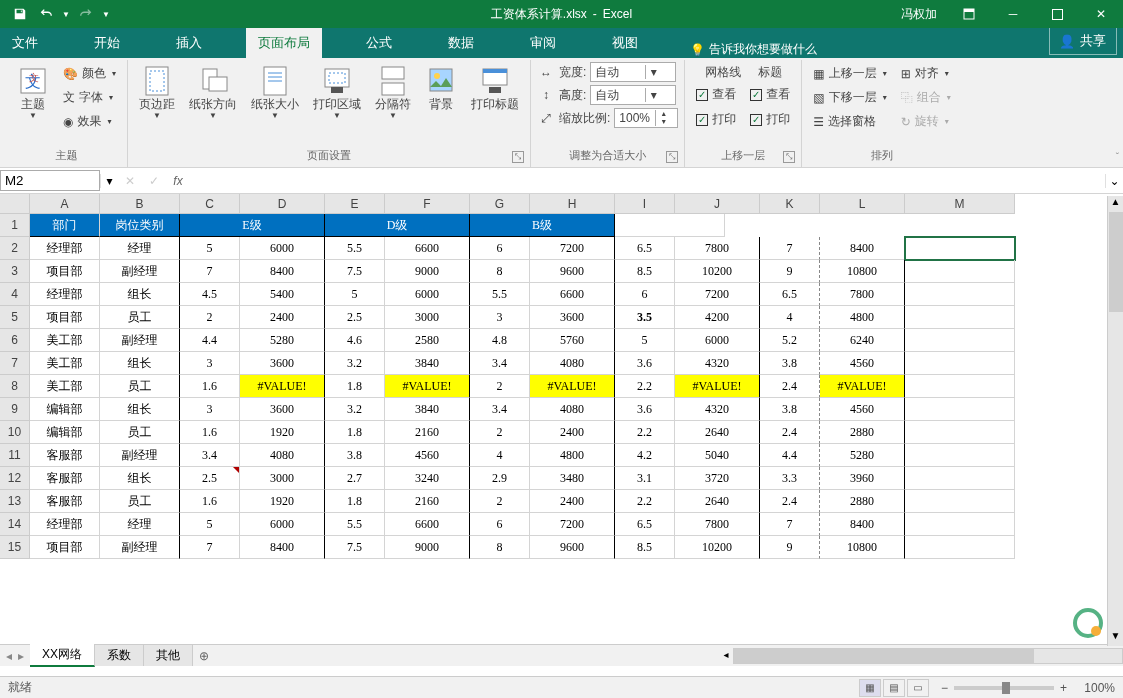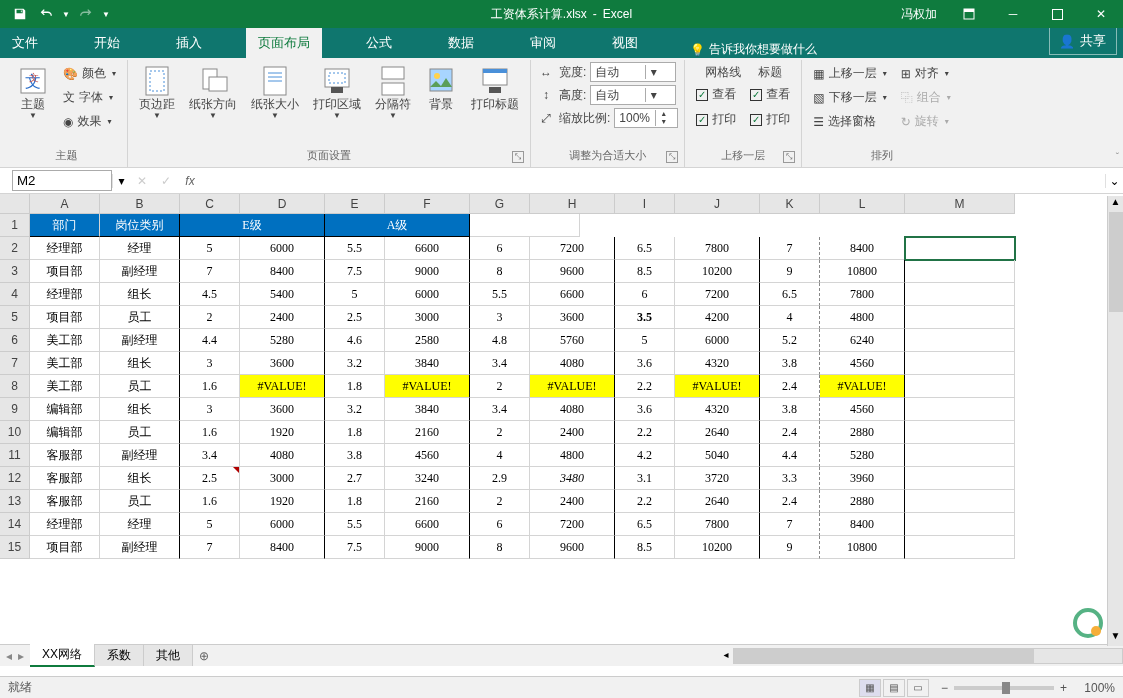--- a/index.html
+++ b/index.html
@@ -32,21 +32,21 @@
 .rbtn .rlbl { font-size: 12px; text-align: center; line-height: 14px; }
 .vstack { display: flex; flex-direction: column; gap: 1px; }
 .hitem { display: flex; align-items: center; gap: 4px; padding: 2px 4px; cursor: pointer; border: 1px solid transparent; white-space: nowrap; }
 .hitem.disabled { color: #aaa; }
 .combo { display: flex; align-items: center; border: 1px solid #ababab; background: #fff; height: 20px; font-size: 12px; }
 .combo .combo-val { padding: 0 4px; width: 54px; }
 .combo .combo-arrow { width: 16px; text-align: center; border-left: 1px solid #ababab; cursor: pointer; }
 .cbox { width: 12px; height: 12px; border: 1px solid #333; display: inline-flex; align-items: center; justify-content: center; font-size: 10px; color: #0f7b3e; }
 
 
-.fbar { display: flex; align-items: center; border-bottom: 1px solid #d4d4d4; height: 26px; font-size: 12px; padding: 2px 0 2px 12px; }
+.fbar { display: flex; align-items: center; border-bottom: 1px solid #d4d4d4; height: 26px; font-size: 12px; padding: 2px 0 2px 0; }
 .namebox { border: 1px solid #ababab; width: 100px; padding: 2px 4px; background: #fff; }
 .fbar .fbtn { width: 24px; height: 22px; display: flex; align-items: center; justify-content: center; color: #888; cursor: pointer; }
 .fbar .fx { font-style: italic; color: #666; }
 .fbar .formula-input { flex: 1; border: 1px solid transparent; padding: 2px 4px; }
 .fbar .drop { width: 18px; border-left: 1px solid #e0e0e0; text-align: center; cursor: pointer; }
 .fbar .expand { width: 18px; text-align: center; cursor: pointer; border-left: 1px solid #e0e0e0; }
 
 
 .grid-wrap { position: relative; height: 450px; overflow: hidden; }
 .corner { position: absolute; left: 0; top: 0; width: 30px; height: 20px; background: #e6e6e6; border-right: 1px solid #ccc; border-bottom: 1px solid #ccc; }
@@ -415,21 +415,22 @@
       <div class="rowhead">12</div>
       <div class="rowhead">13</div>
       <div class="rowhead">14</div>
       <div class="rowhead">15</div>
     </div>
   <div class="cells" id="cells">
       <div class="row">
         <div class="cell hdr thick-b" style="width: 70px;">部门</div>
         <div class="cell hdr thick-b thick-r" style="width: 80px;">岗位类别</div>
         <div class="cell hdr thick-b thick-r" style="width: 145px;">E级</div>
-        <div class="cell hdr thick-b thick-r" style="width: 145px;">A级</div>
+        <div class="cell hdr thick-b thick-r" style="width: 145px;">D级</div>
+        <div class="cell hdr thick-b thick-r" style="width: 145px;">B级</div>
         <div class="cell " style="width: 110px;"></div>
       </div>
       <div class="row">
         <div class="cell " style="width: 70px;">经理部</div>
         <div class="cell  thick-r" style="width: 80px;">经理</div>
         <div class="cell " style="width: 60px;">5</div>
         <div class="cell  thick-r" style="width: 85px;">6000</div>
         <div class="cell " style="width: 60px;">5.5</div>
         <div class="cell  thick-r" style="width: 85px;">6600</div>
         <div class="cell " style="width: 60px;">6</div>
@@ -576,21 +577,21 @@
         <div class="cell " style="width: 110px;"></div>
       </div>
       <div class="row">
         <div class="cell " style="width: 70px;">客服部</div>
         <div class="cell  thick-r" style="width: 80px;">组长</div>
         <div class="cell tri-marker" style="width: 60px;">2.5</div>
         <div class="cell  thick-r" style="width: 85px;">3000</div>
         <div class="cell " style="width: 60px;">2.7</div>
         <div class="cell  thick-r" style="width: 85px;">3240</div>
         <div class="cell " style="width: 60px;">2.9</div>
-        <div class="cell  thick-r" style="width: 85px; font-style: italic;">3480</div>
+        <div class="cell  thick-r" style="width: 85px;">3480</div>
         <div class="cell " style="width: 60px;">3.1</div>
         <div class="cell  thick-r" style="width: 85px;">3720</div>
         <div class="cell  dashed-r" style="width: 60px;">3.3</div>
         <div class="cell  thick-r" style="width: 85px;">3960</div>
         <div class="cell " style="width: 110px;"></div>
       </div>
       <div class="row">
         <div class="cell " style="width: 70px;">客服部</div>
         <div class="cell  thick-r" style="width: 80px;">员工</div>
         <div class="cell " style="width: 60px;">1.6</div>

